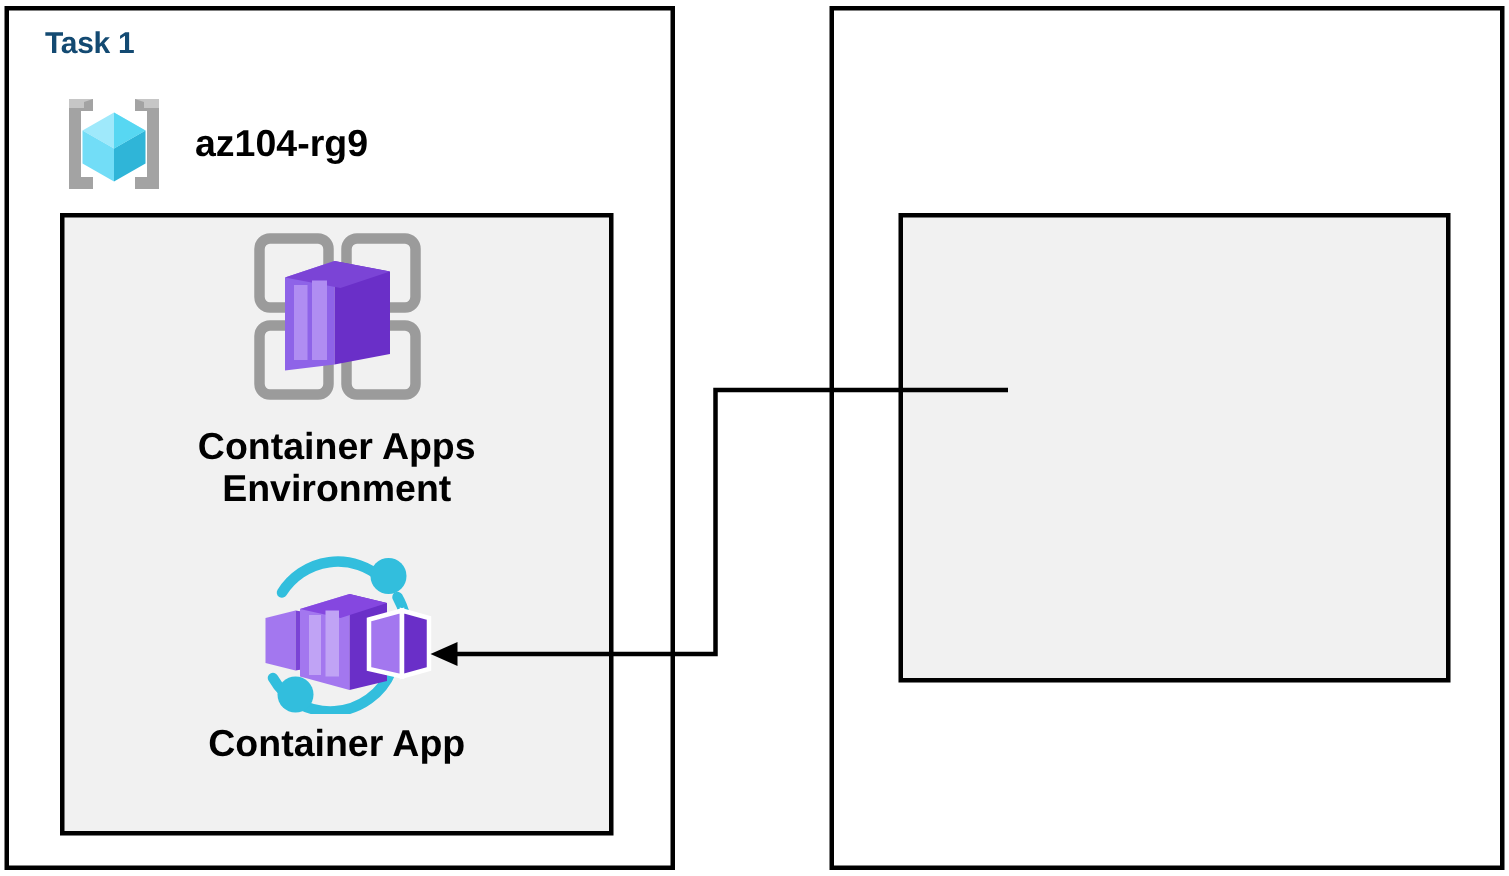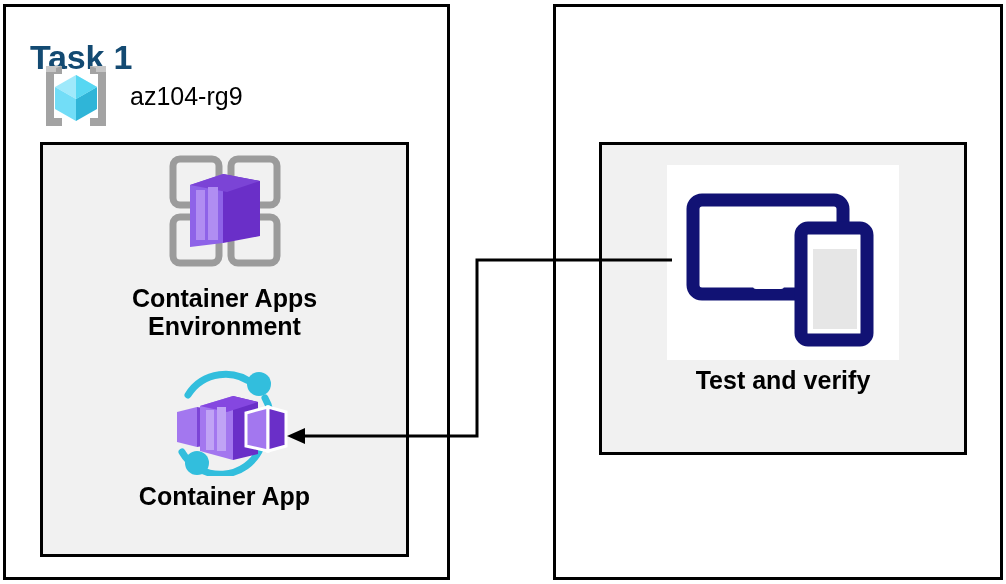--- a/index.html
+++ b/index.html
@@ -23,42 +23,41 @@
     position: absolute;
     background: #ffffff;
     border: 3px solid #000000;
     box-sizing: border-box;
   }
   #task1-panel { left: 3px;   top: 4px; width: 447px; height: 576px; }
   #task2-panel { left: 553px; top: 4px; width: 450px; height: 576px; }
 
   .task-label {
     position: absolute;
-    font-size: 34px;
+    font-size: 20px;
     font-weight: bold;
     color: #134a72;
     letter-spacing: -0.2px;
     white-space: nowrap;
-    margin-top: 20px;
   }
   #task1-label { left: 30px;  top: 18px; }
   #task2-label { left: 583px; top: 18px; }
 
   
   #rg-row {
     position: absolute;
     left: 36px;
     top: 60px;
     display: flex;
     align-items: center;
     gap: 14px;
   }
   #rg-name {
     font-size: 25px;
-    font-weight: normal;
+    font-weight: bold;
     color: #000000;
     white-space: nowrap;
   }
 
   
   .inner-box {
     position: absolute;
     background: #f1f1f1;
     border: 3px solid #000000;
     box-sizing: border-box;
@@ -169,35 +168,19 @@
         <path d="M113 39 L131 44 L131 78 L113 83 Z" fill="#6a2fc8" stroke="#ffffff" stroke-width="3"></path>
       </svg>
     </span>
     <div class="resource-label">Container App</div>
   </div>
 
   <div id="task2-panel" class="task-panel"></div>
 
   <div id="task2-inner" class="inner-box"></div>
 
-  <div id="testverify-resource" class="resource">
-    <span class="icon-box">
-      <svg width="232" height="195" viewBox="0 0 232 195">
-        <rect x="0" y="0" width="232" height="195" fill="#ffffff"></rect>
-
-        <rect x="26" y="35" width="150" height="94" rx="9" fill="none" stroke="#111274" stroke-width="13"></rect>
-        <circle cx="101" cy="45" r="3" fill="#ffffff"></circle>
-        <rect x="86" y="118" width="31" height="6" rx="3" fill="#ffffff"></rect>
-
-        <rect x="134" y="63" width="66" height="112" rx="7" fill="#ffffff" stroke="#111274" stroke-width="13"></rect>
-        <rect x="146" y="84" width="44" height="80" fill="#e6e6e6"></rect>
-        <rect x="155" y="72" width="16" height="5" rx="2.5" fill="#ffffff"></rect>
-      </svg>
-    </span>
-    <div class="resource-label">Test and verify</div>
-  </div>
 
   <svg id="connector">
     <polyline points="672,260 477,260 477,436 300,436" fill="none" stroke="#000000" stroke-width="3"></polyline>
     <polygon points="287,436 305,428 305,444" fill="#000000"></polygon>
   </svg>
 
 </div>
 
 </body></html>

